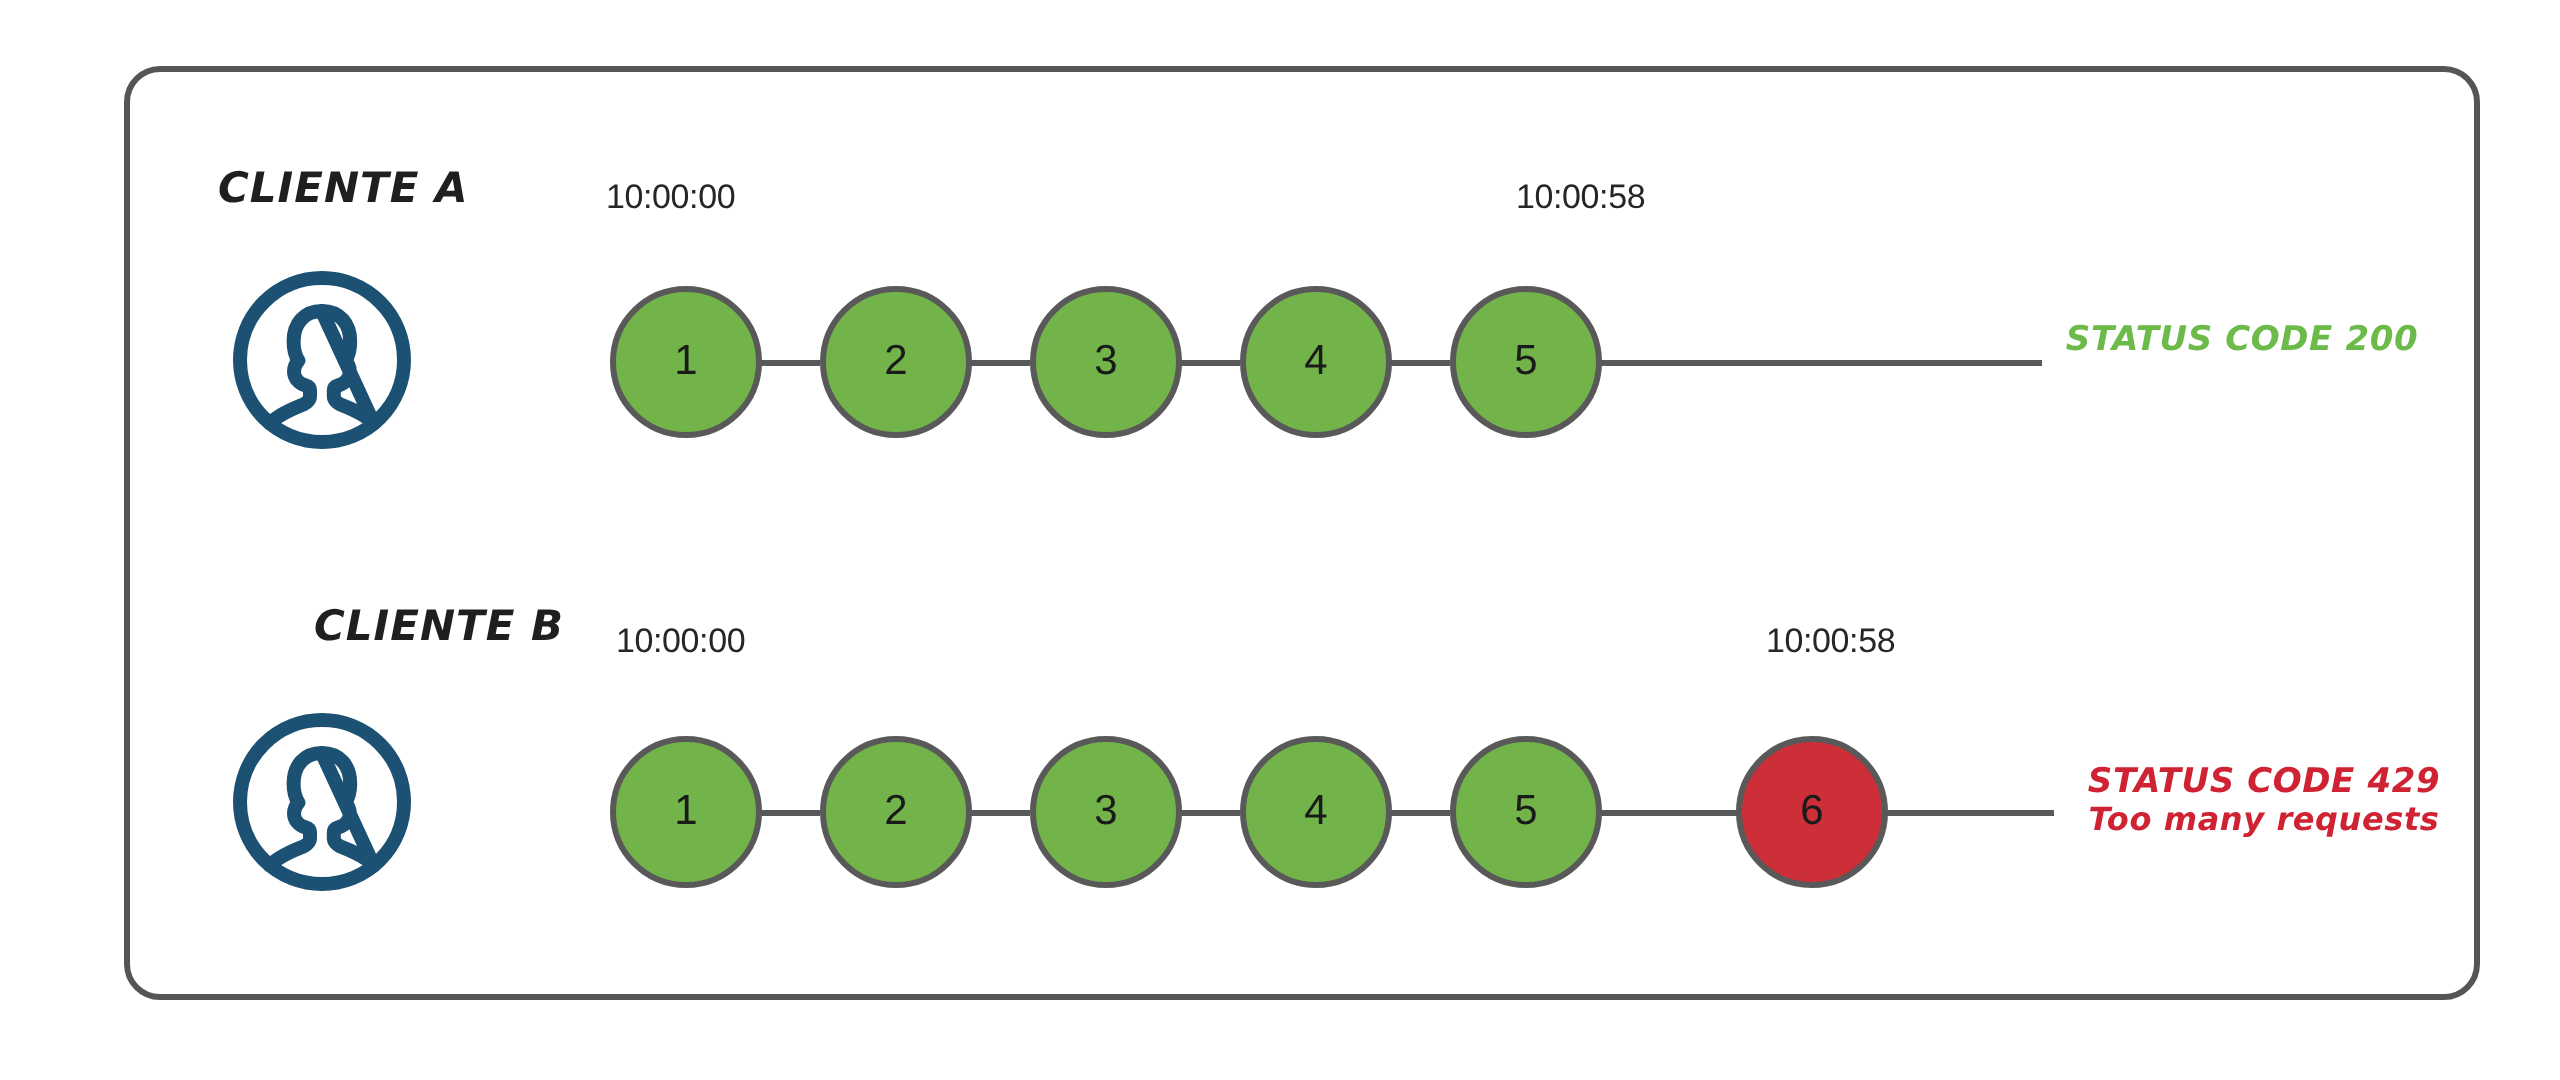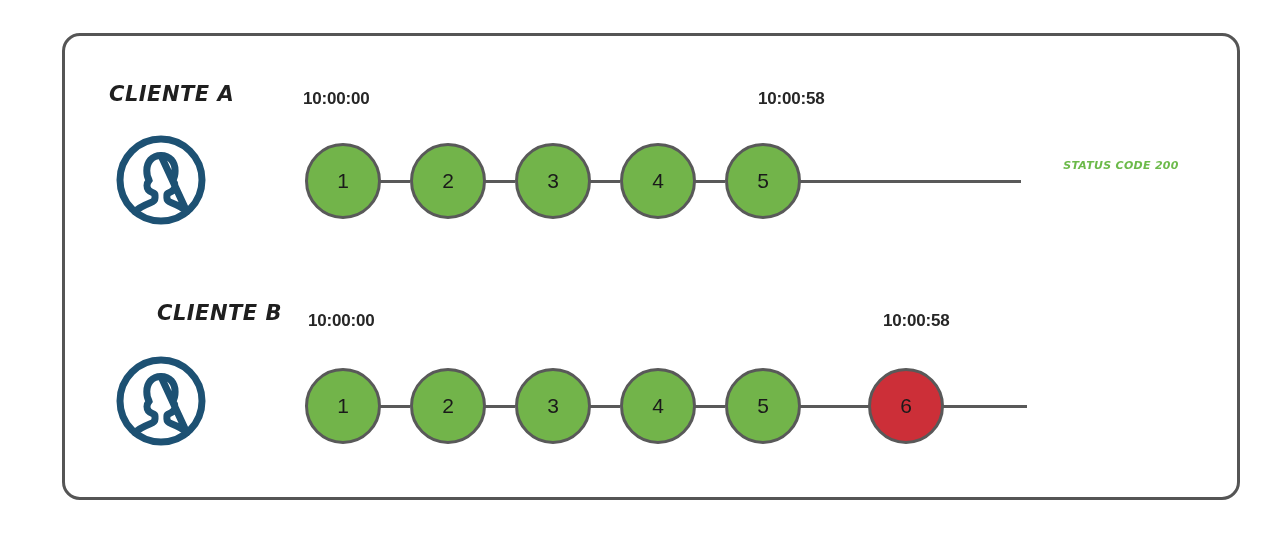--- a/index.html
+++ b/index.html
@@ -48,21 +48,21 @@
     color: #1f1f1f;
     white-space: nowrap;
   }
   .avatar-wrap {
     position: absolute;
   }
   .timestamp {
     position: absolute;
     font-family: "Liberation Sans", sans-serif;
     font-size: 17px;
-    font-weight: bold;
+    font-weight: normal;
     color: #262626;
     white-space: nowrap;
     letter-spacing: -0.2px;
   }
   .node {
     position: absolute;
     width: 76px;
     height: 76px;
     border-radius: 50%;
     box-sizing: border-box;
@@ -84,21 +84,21 @@
   .status {
     position: absolute;
     text-align: center;
     font-family: "DejaVu Sans", sans-serif;
     font-style: italic;
     font-weight: 600;
     white-space: nowrap;
     line-height: 1.18;
     letter-spacing: 0.3px;
   }
-  .status.ok-text { color: #6cba4a; font-size: 11px; }
+  .status.ok-text { color: #6cba4a; font-size: 17px; }
   .status.err-text { color: #cf2233; font-size: 17px; }
   .status .line2 { display: block; }
   .status.err-text .line2 { font-size: 16px; }
 </style>
 </head>
 <body>
 
 <div id="canvas">
   <div class="frame">
 
@@ -213,17 +213,19 @@
         <span>4</span>
       </div>
       <div class="node ok" style="left:660px; top:332px;">
         <span>5</span>
       </div>
       <div class="node blocked" style="left:803px; top:332px;">
         <span>6</span>
       </div>
 
       <div class="status err-text" style="left:962px; top:345px; width:210px;">
+        <span>STATUS CODE 429</span>
+        <span class="line2">Too many requests</span>
       </div>
     </div>
 
   </div>
 </div>
 
 </body></html>

